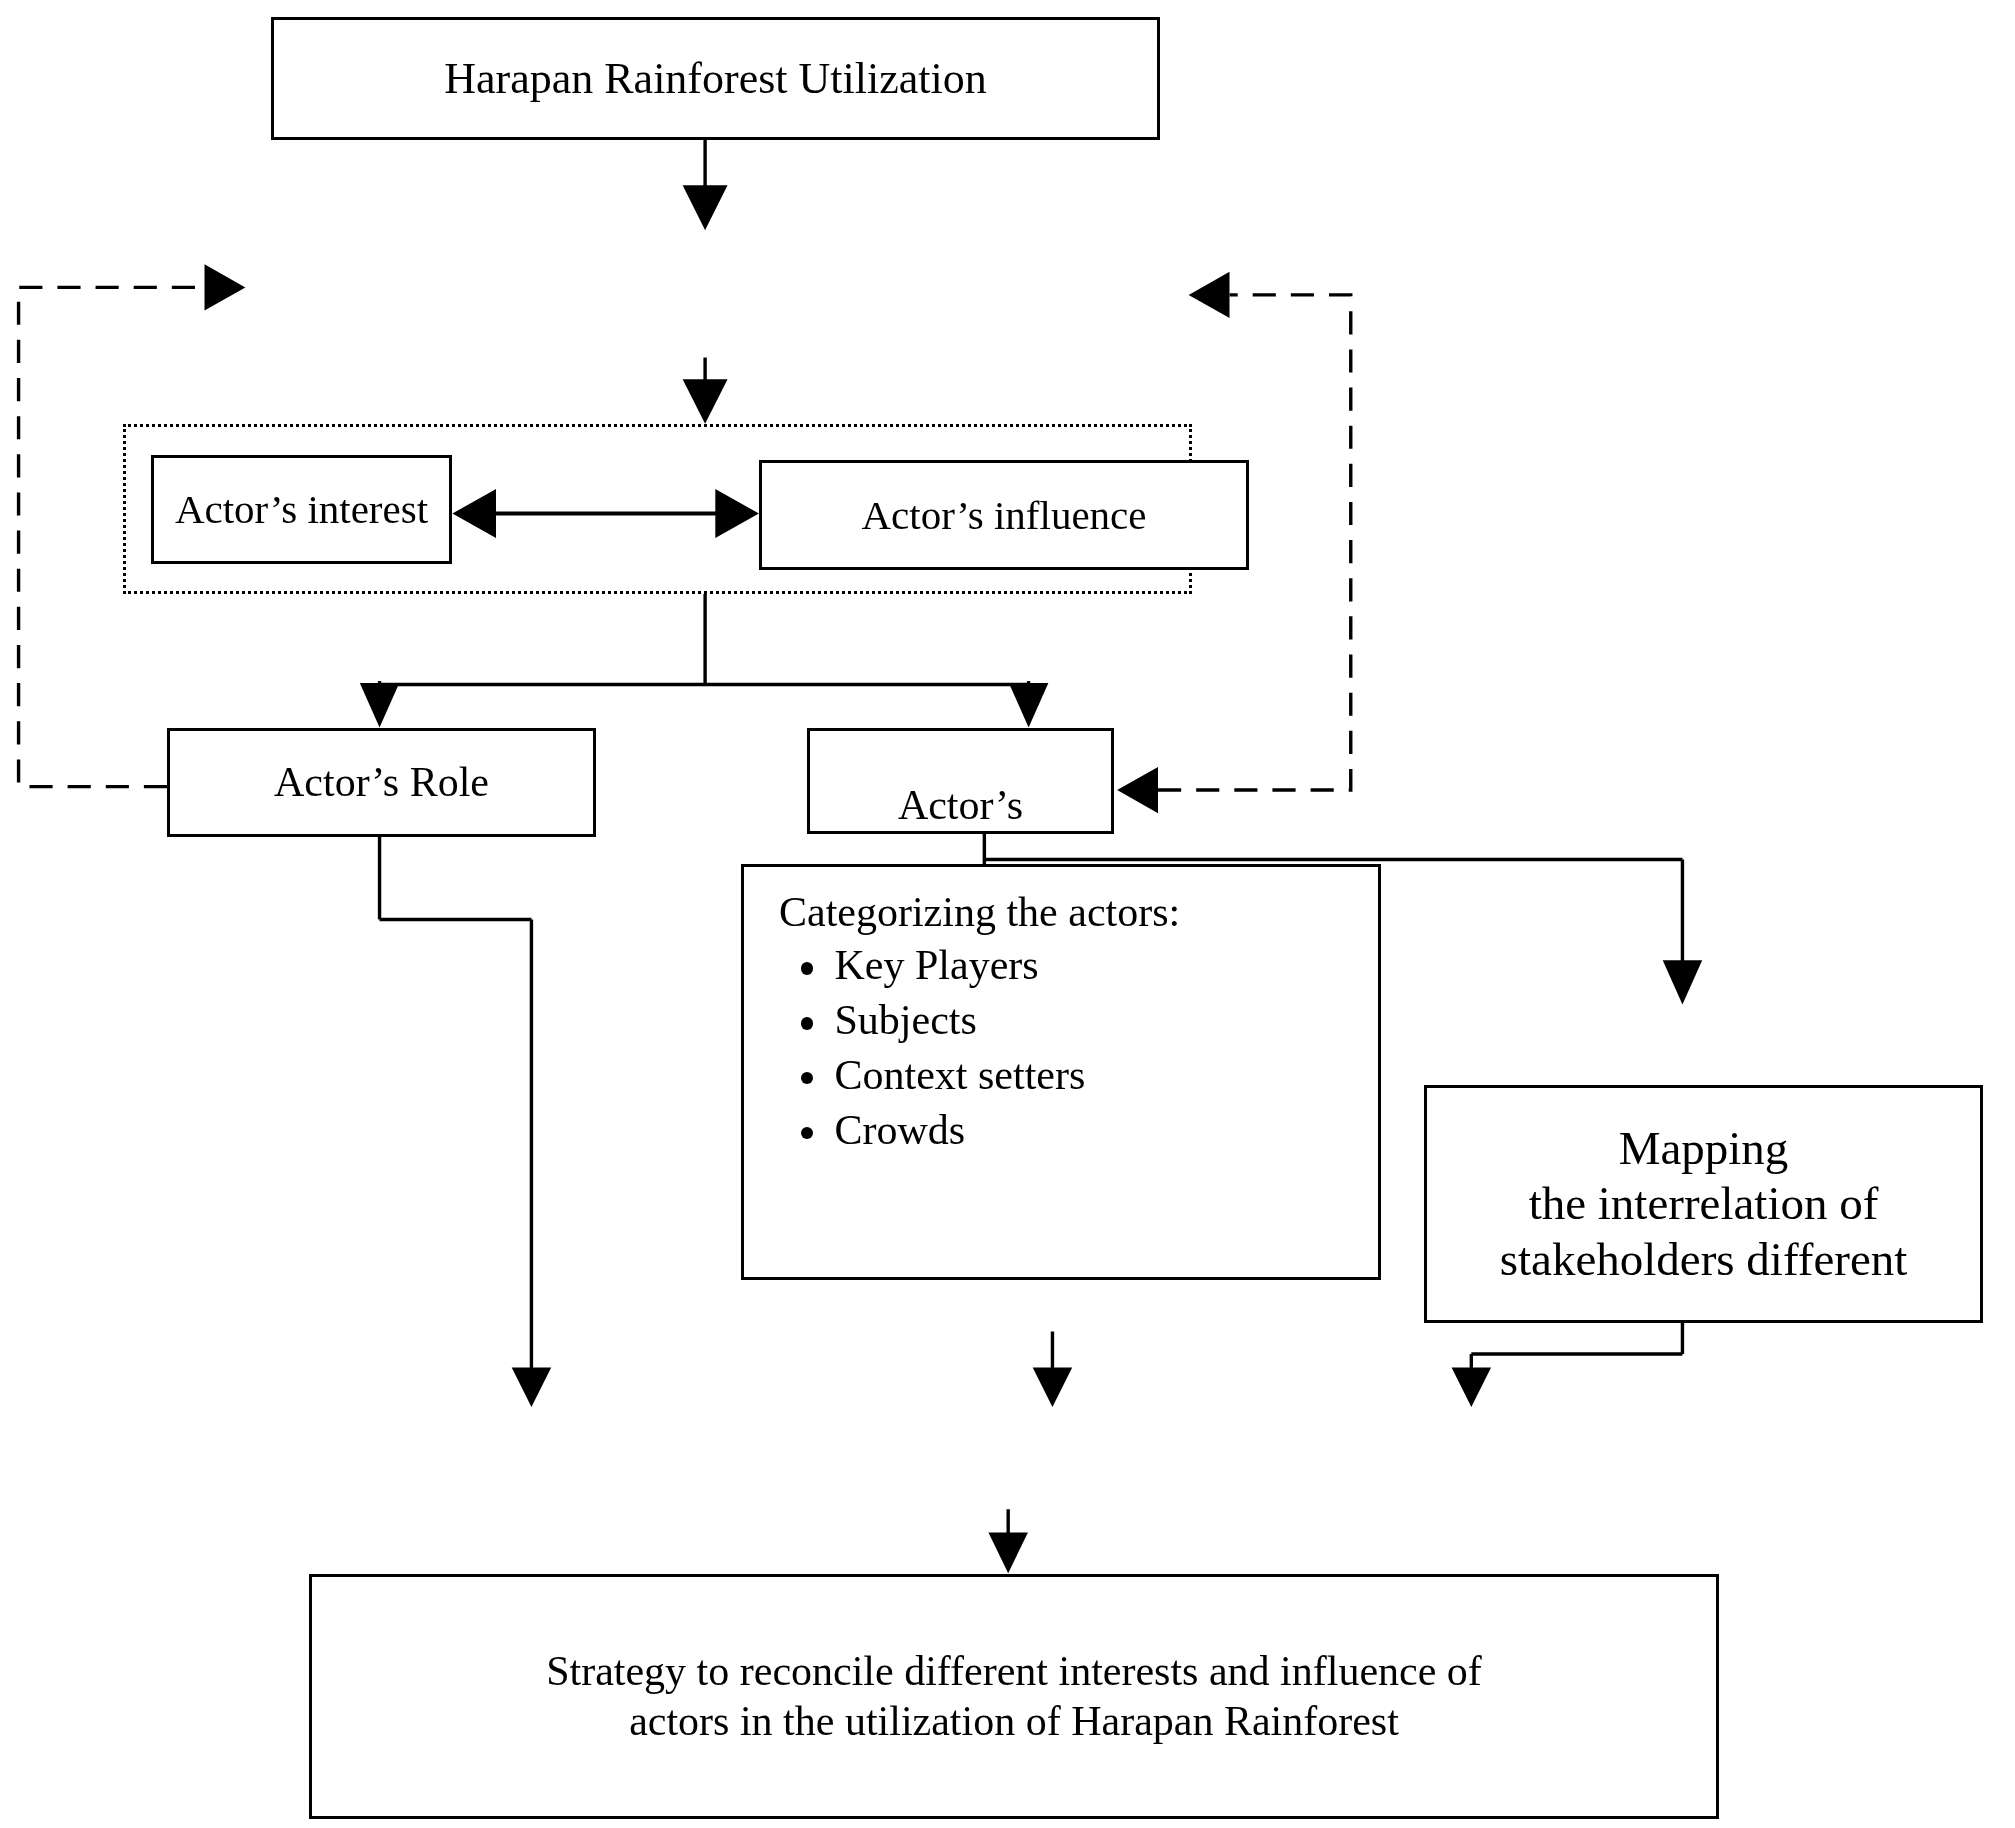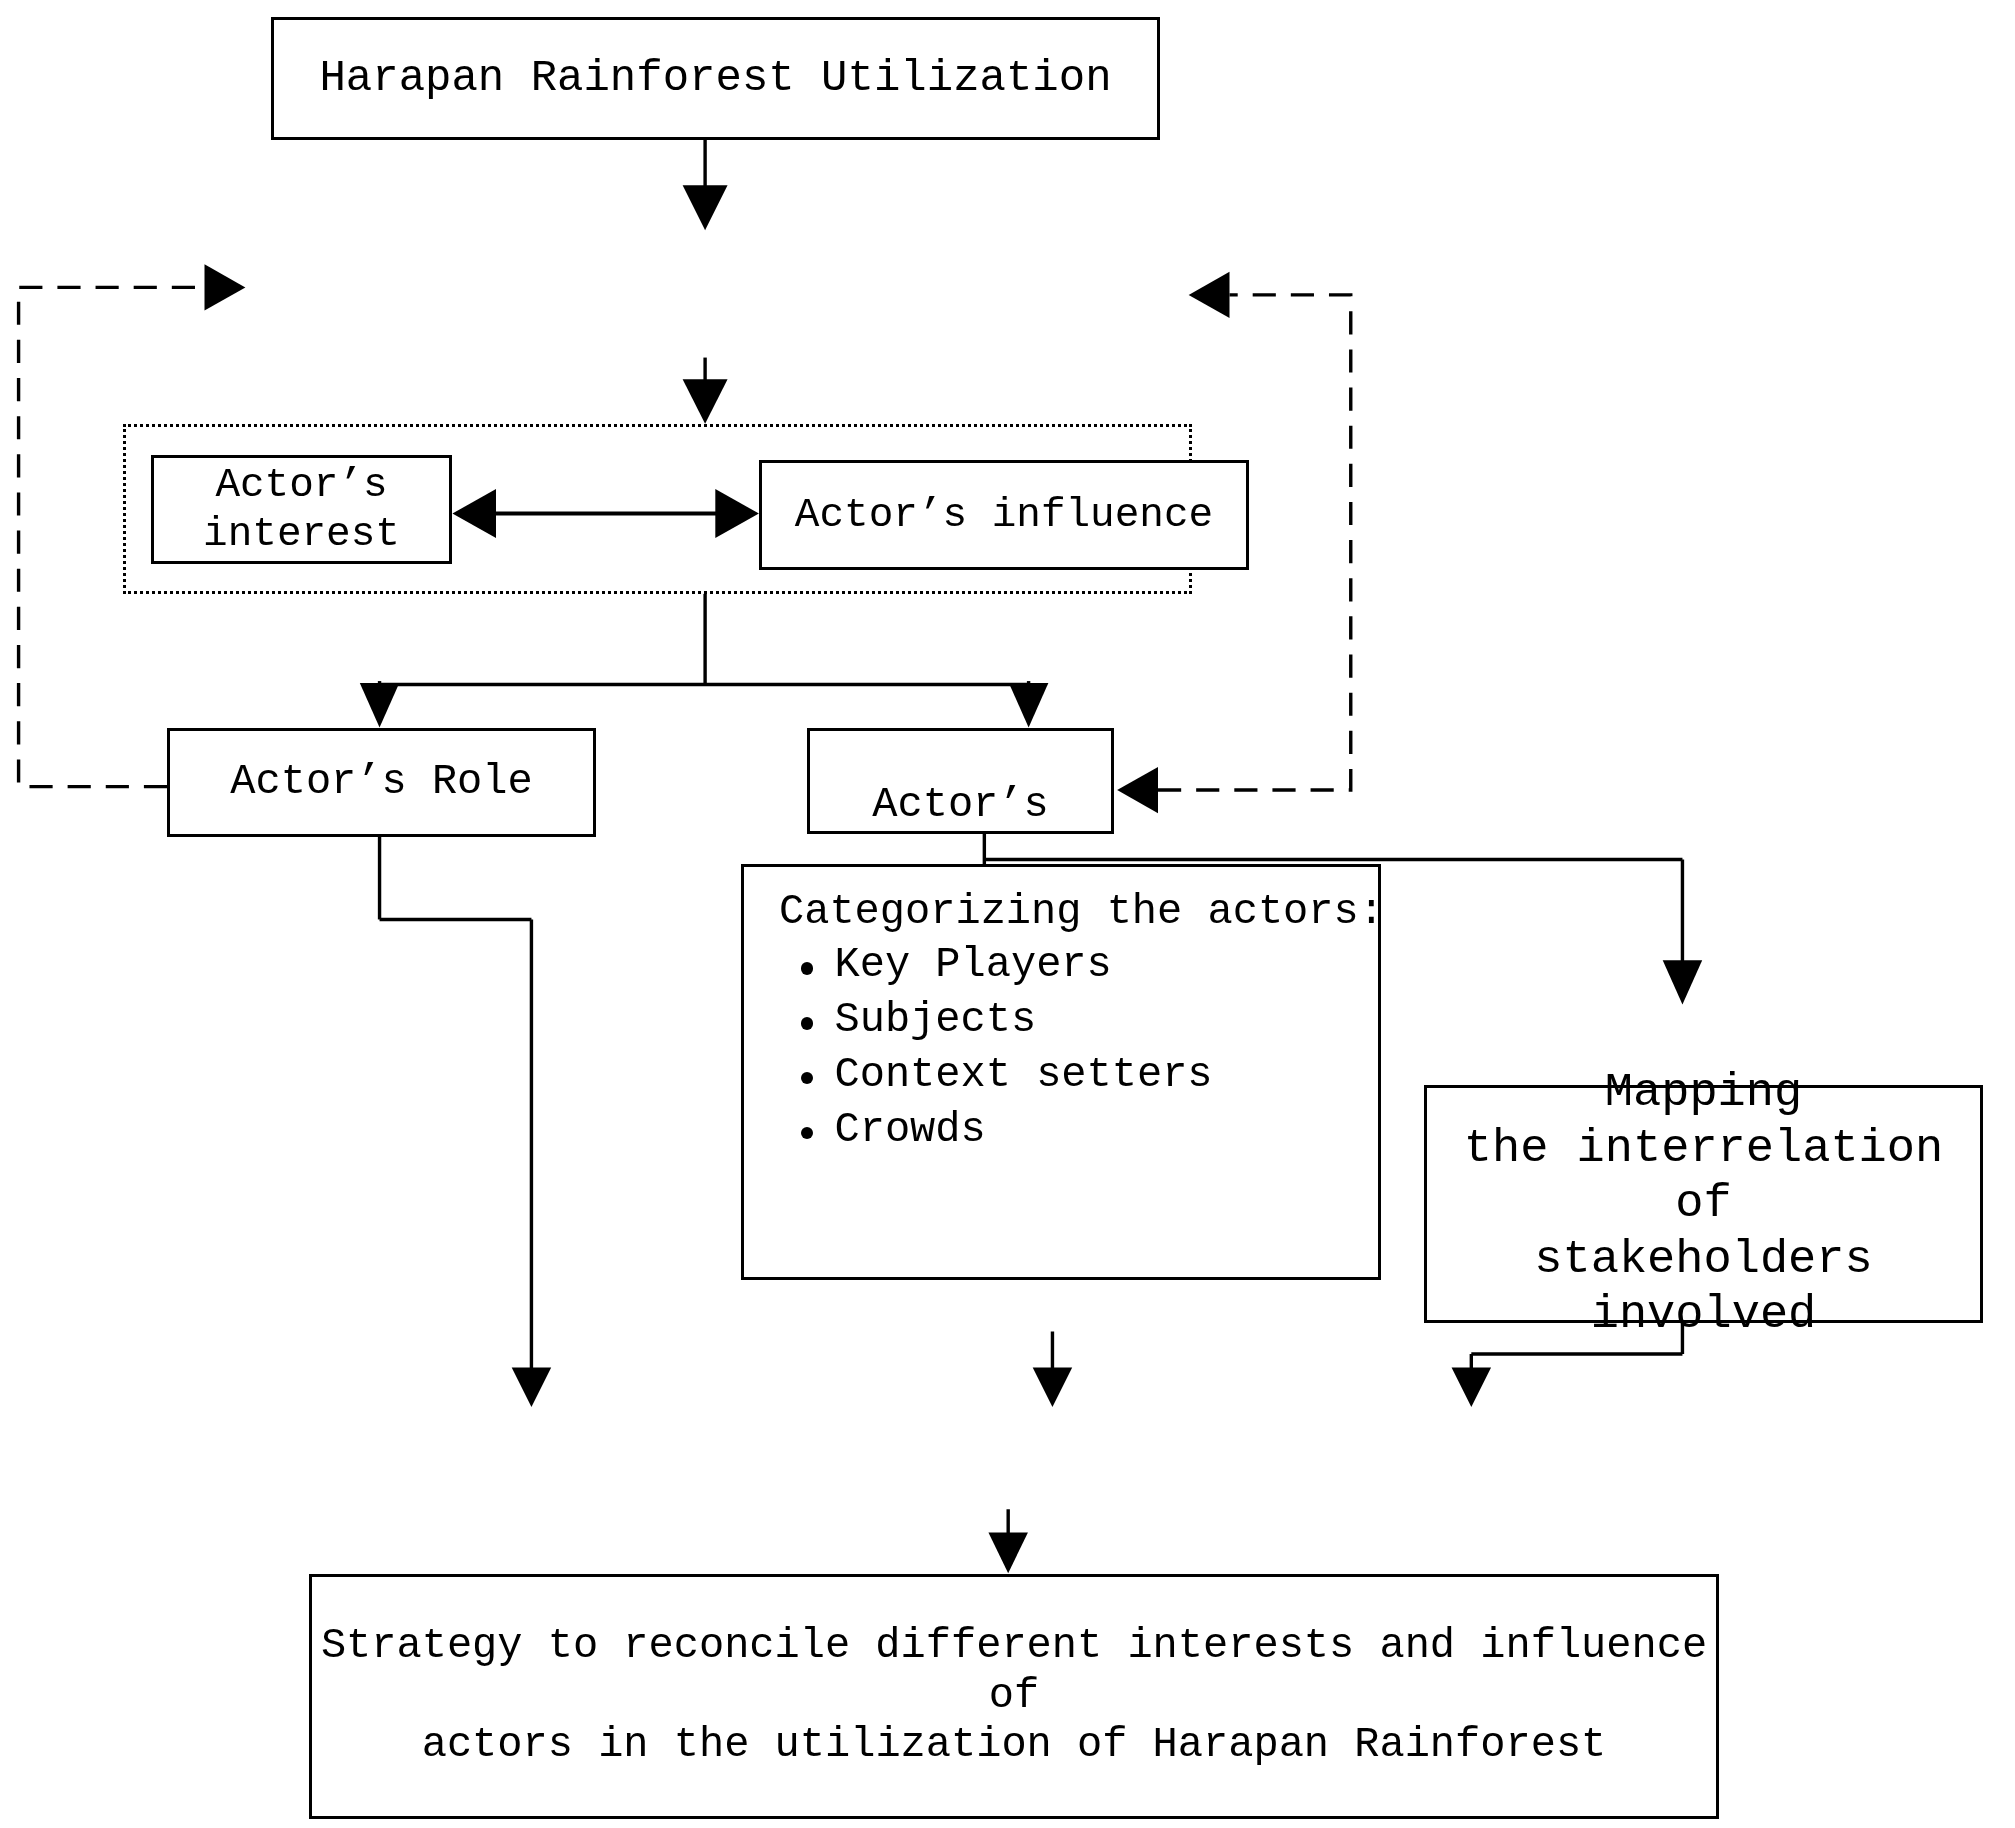--- a/index.html
+++ b/index.html
@@ -5,21 +5,21 @@
   html, body {
     margin: 0;
     padding: 0;
     background: #ffffff;
   }
   #stage {
     position: relative;
     width: 2015px;
     height: 1828px;
     background: #ffffff;
-    font-family: Liberation Mono, monospace;
+    font-family: Liberation Serif, serif;
     color: #000000;
     overflow: hidden;
   }
   #connectors {
     position: absolute;
     left: 0;
     top: 0;
     width: 2015px;
     height: 1828px;
     pointer-events: none;
@@ -214,21 +214,21 @@
       <li>Subjects</li>
       <li>Context setters</li>
       <li>Crowds</li>
     </ul>
   </div>
 
   <div class="node" id="n-mapping">
     <span class="node-text">
       <span>Mapping</span><br>
       <span>the interrelation of</span><br>
-      <span>stakeholders involved</span>
+      <span>stakeholders different</span>
     </span>
   </div>
 
 
   <div class="node" id="n-strategy">
     <span class="node-text">
       <span>Strategy to reconcile different interests and influence of</span><br>
       <span>actors in the utilization of Harapan Rainforest</span>
     </span>
   </div>

